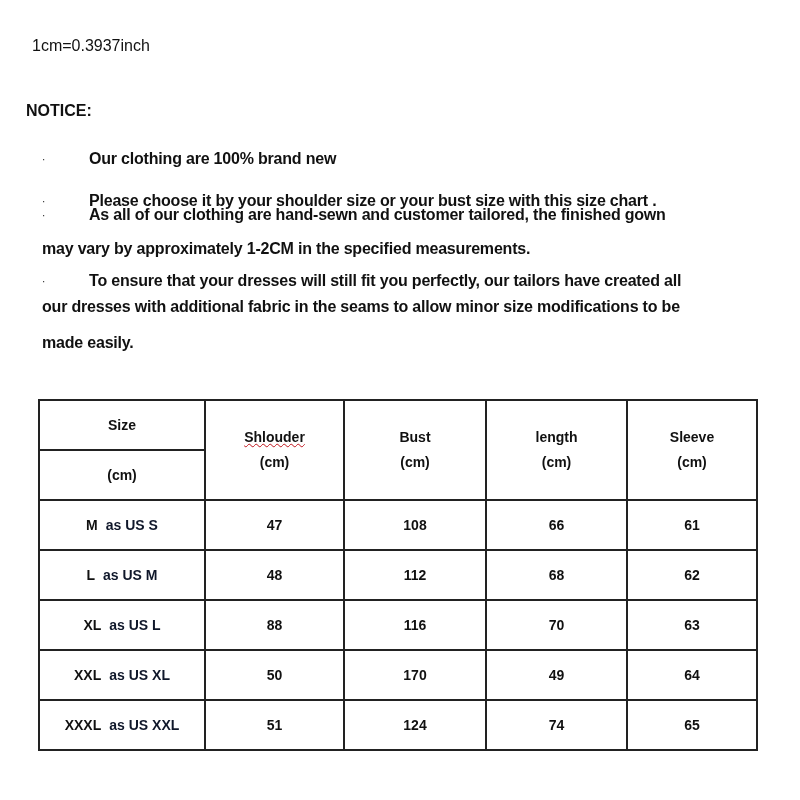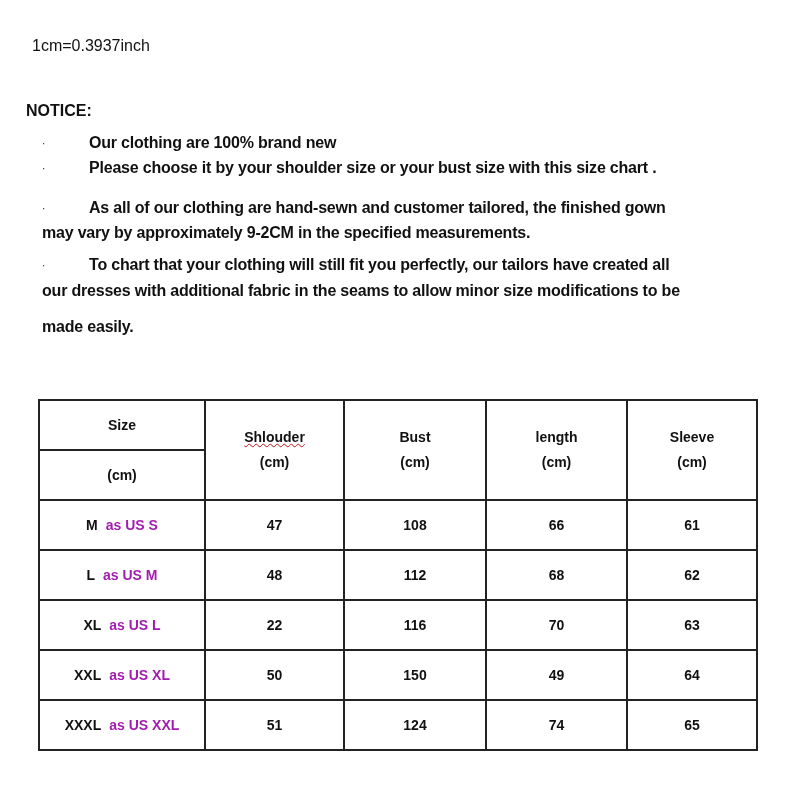--- a/index.html
+++ b/index.html
@@ -1,43 +1,43 @@
 <!DOCTYPE html>
 <html><head>
   <meta charset="utf-8">
   <style>
     html, body { margin: 0; padding: 0; background: #ffffff; }
     body { width: 800px; height: 800px; position: relative; overflow: hidden;
            font-family: "Liberation Sans", sans-serif; color: #111; }
     .conv { position: absolute; left: 32px; top: 37px; font-size: 16px; font-weight: normal; }
     .notice-title { position: absolute; left: 26px; top: 102px; font-size: 16px; font-weight: bold; }
-    .line { position: absolute; left: 42px; font-size: 16px; font-weight: bold; letter-spacing: -0.2px; white-space: nowrap; }
+    .line { position: absolute; left: 42px; font-size: 16px; font-weight: bold; letter-spacing: -0.2px; white-space: nowrap; margin-top: 16px; }
     .bullet { display: inline-block; width: 47px; font-weight: normal; font-size: 10px; vertical-align: middle; }
     table.size-chart { position: absolute; left: 38px; top: 399px; border-collapse: collapse;
                        font-size: 14px; font-weight: bold; }
     table.size-chart td { border: 2px solid #222; text-align: center; padding: 0; }
     .c0 { width: 164px; } .c1 { width: 137px; } .c2 { width: 140px; } .c3 { width: 139px; } .c4 { width: 128px; }
     .hdr-size td { height: 48px; }
     .row td { height: 48px; }
-    .red { color: #a21caf; }
+    .red { color: #0f172a; }
     .size-label { display: inline-block; margin-right: 8px; }
     .hdr-text { line-height: 25px; }
     .squiggle { text-decoration: underline wavy #c0141c; text-decoration-thickness: 1px; }
   </style>
 </head>
 <body>
 
 <div class="conv">1cm=0.3937inch</div>
 <div class="notice-title">NOTICE:</div>
 
 <div class="line" style="top:134px"><span class="bullet">·</span><span>Our clothing are 100% brand new</span></div>
-<div class="line" style="top:159px"><span class="bullet">·</span><span>Please choose it by your shoulder size or your bust size with this size chart .</span></div>
-<div class="line" style="top:199px"><span class="bullet">·</span><span>As all of our clothing are hand-sewn and customer tailored, the finished gown</span></div>
-<div class="line" style="top:224px">may vary by approximately 9-2CM in the specified measurements.</div>
-<div class="line" style="top:256px"><span class="bullet">·</span><span>To chart that your clothing will still fit you perfectly, our tailors have created all</span></div>
+<div class="line" style="top:176px"><span class="bullet">·</span><span>Please choose it by your shoulder size or your bust size with this size chart .</span></div>
+<div class="line" style="top:190px"><span class="bullet">·</span><span>As all of our clothing are hand-sewn and customer tailored, the finished gown</span></div>
+<div class="line" style="top:224px">may vary by approximately 1-2CM in the specified measurements.</div>
+<div class="line" style="top:256px"><span class="bullet">·</span><span>To ensure that your dresses will still fit you perfectly, our tailors have created all</span></div>
 <div class="line" style="top:282px">our dresses with additional fabric in the seams to allow minor size modifications to be</div>
 <div class="line" style="top:318px">made easily.</div>
 
 <table class="size-chart">
   <tbody>
       <tr class="hdr-size">
     <td class="c0">Size</td>
     <td class="c1" rowspan="2">
           <div class="hdr-text"><span class="squiggle">Shlouder</span><br><span>(cm)</span></div>
         </td>
@@ -63,29 +63,29 @@
   </tr>
   <tr class="row">
     <td><span class="size-label">L</span><span class="red">as US M</span></td>
     <td>48</td>
     <td>112</td>
     <td>68</td>
     <td>62</td>
   </tr>
   <tr class="row">
     <td><span class="size-label">XL</span><span class="red">as US L</span></td>
-    <td>22</td>
+    <td>88</td>
     <td>116</td>
     <td>70</td>
     <td>63</td>
   </tr>
   <tr class="row">
     <td><span class="size-label">XXL</span><span class="red">as US XL</span></td>
     <td>50</td>
-    <td>150</td>
+    <td>170</td>
     <td>49</td>
     <td>64</td>
   </tr>
   <tr class="row">
     <td><span class="size-label">XXXL</span><span class="red">as US XXL</span></td>
     <td>51</td>
     <td>124</td>
     <td>74</td>
     <td>65</td>
   </tr>

